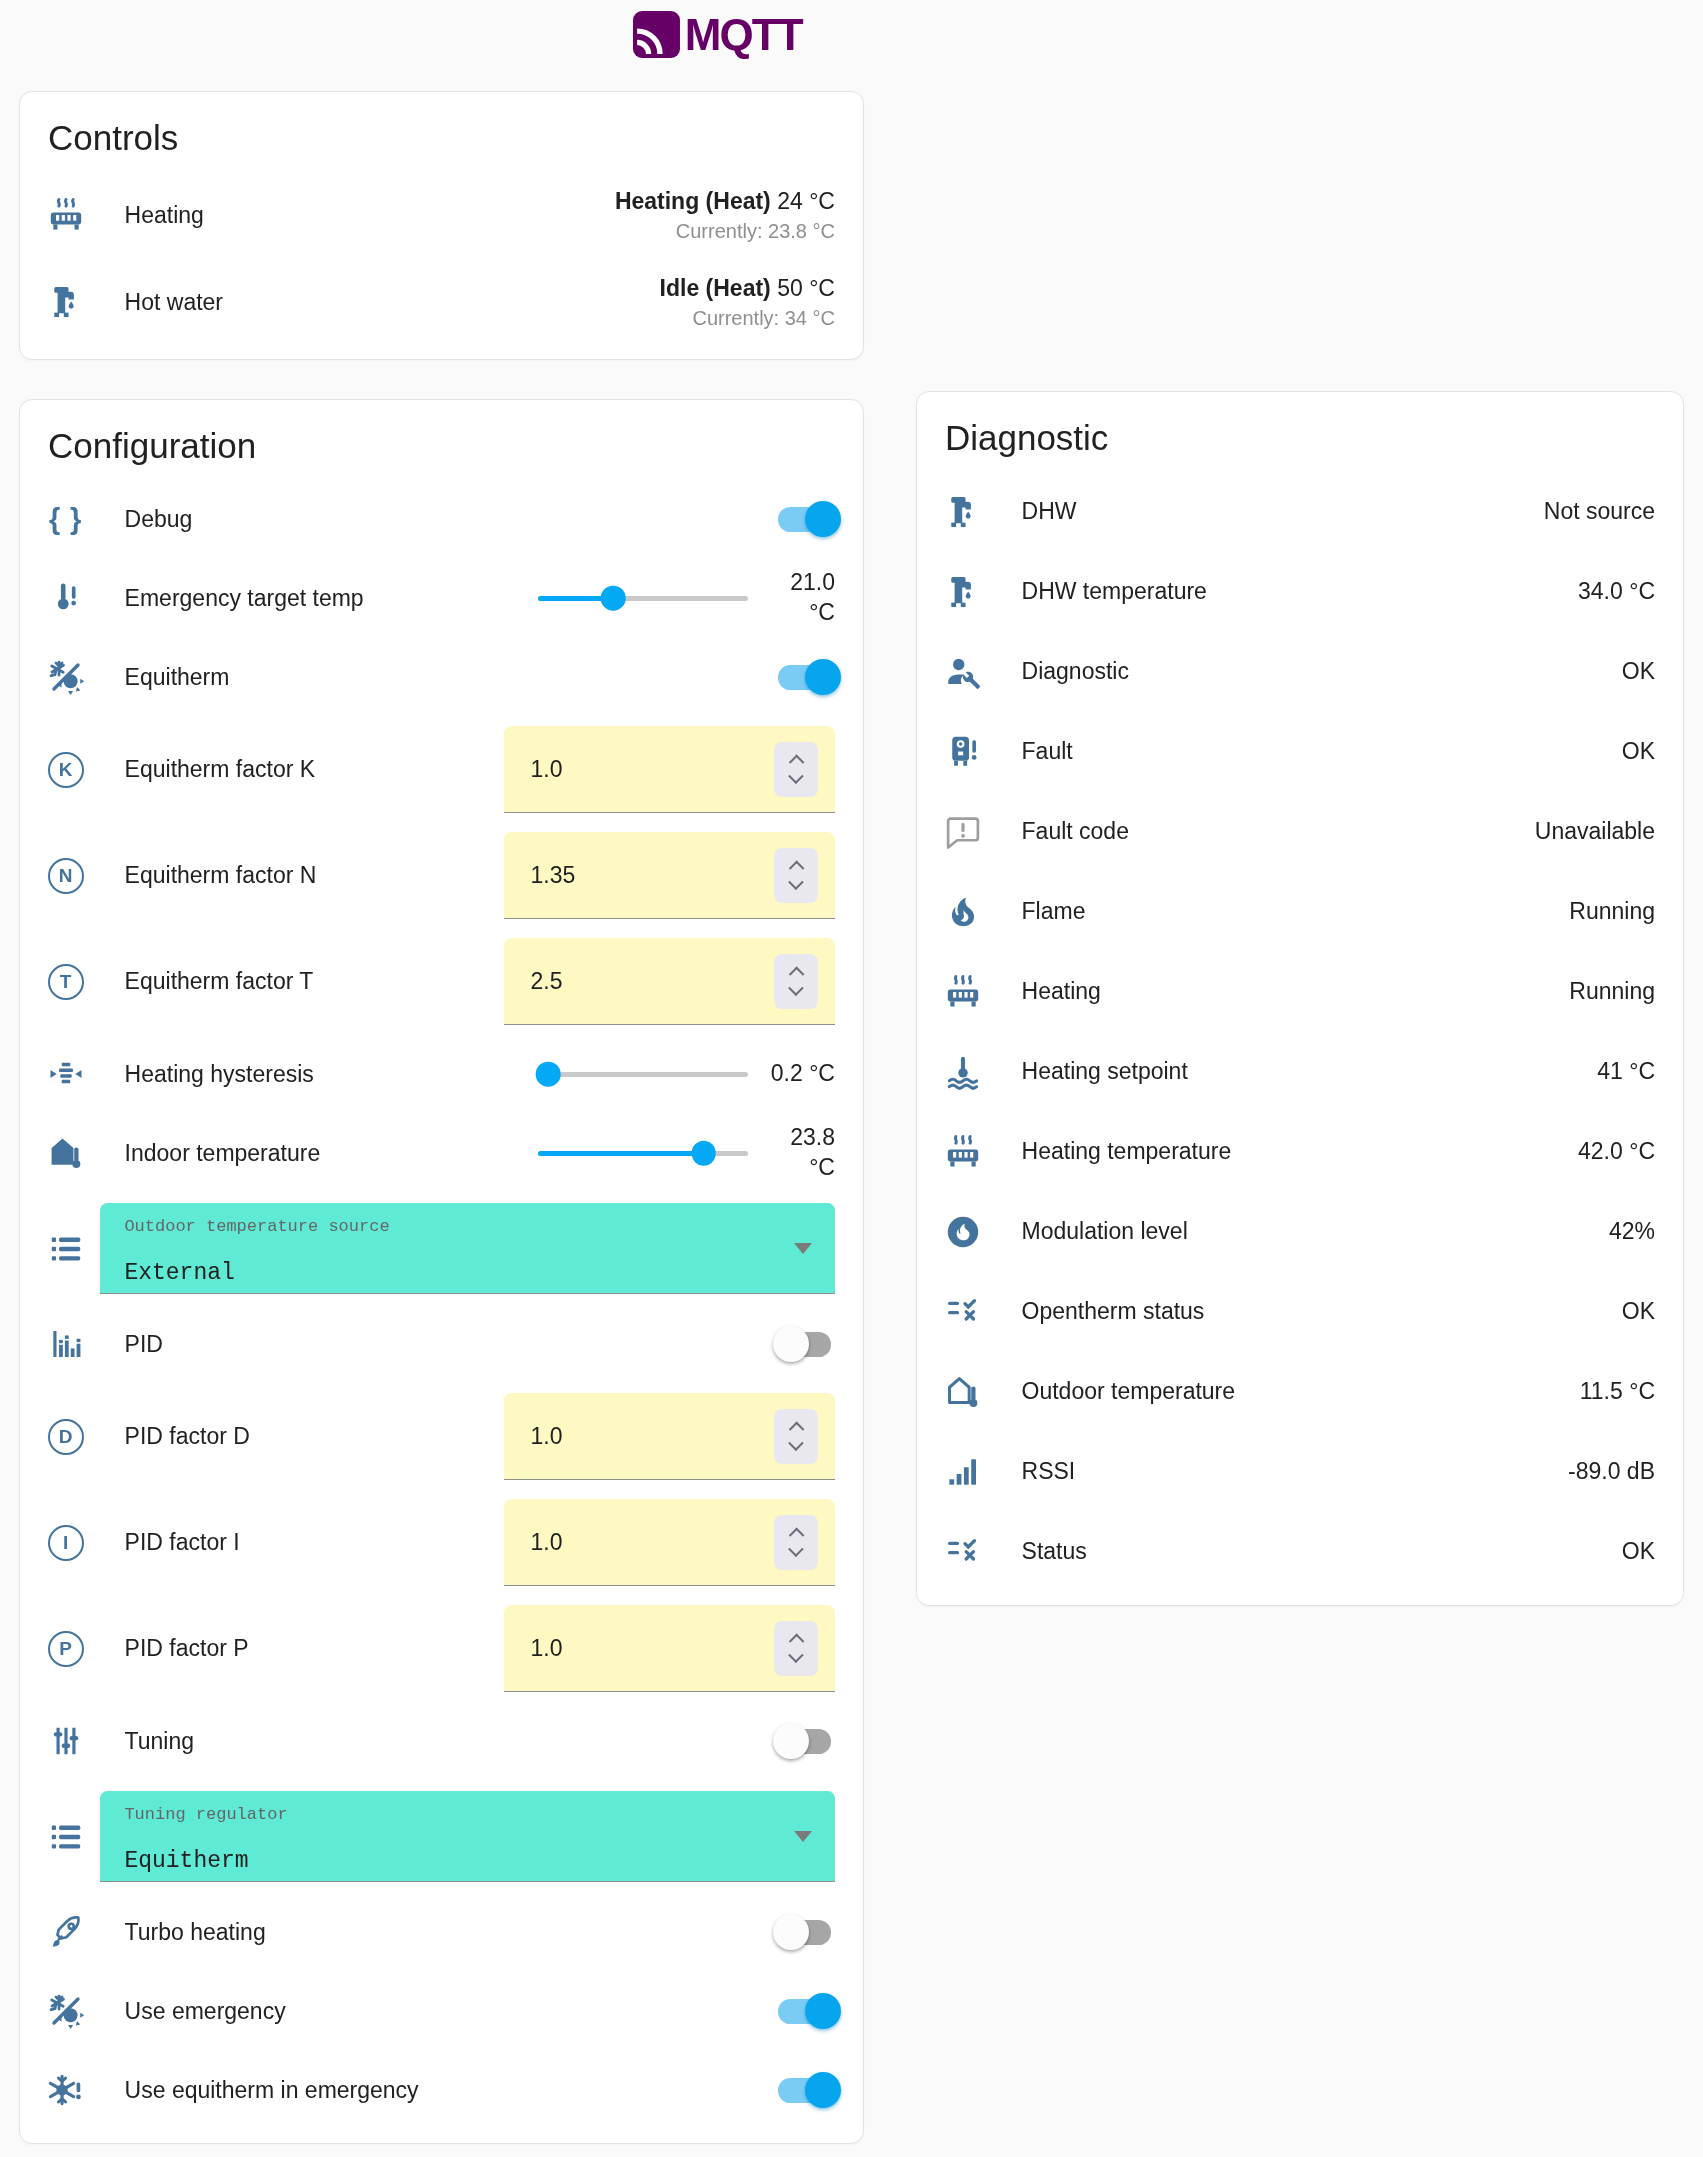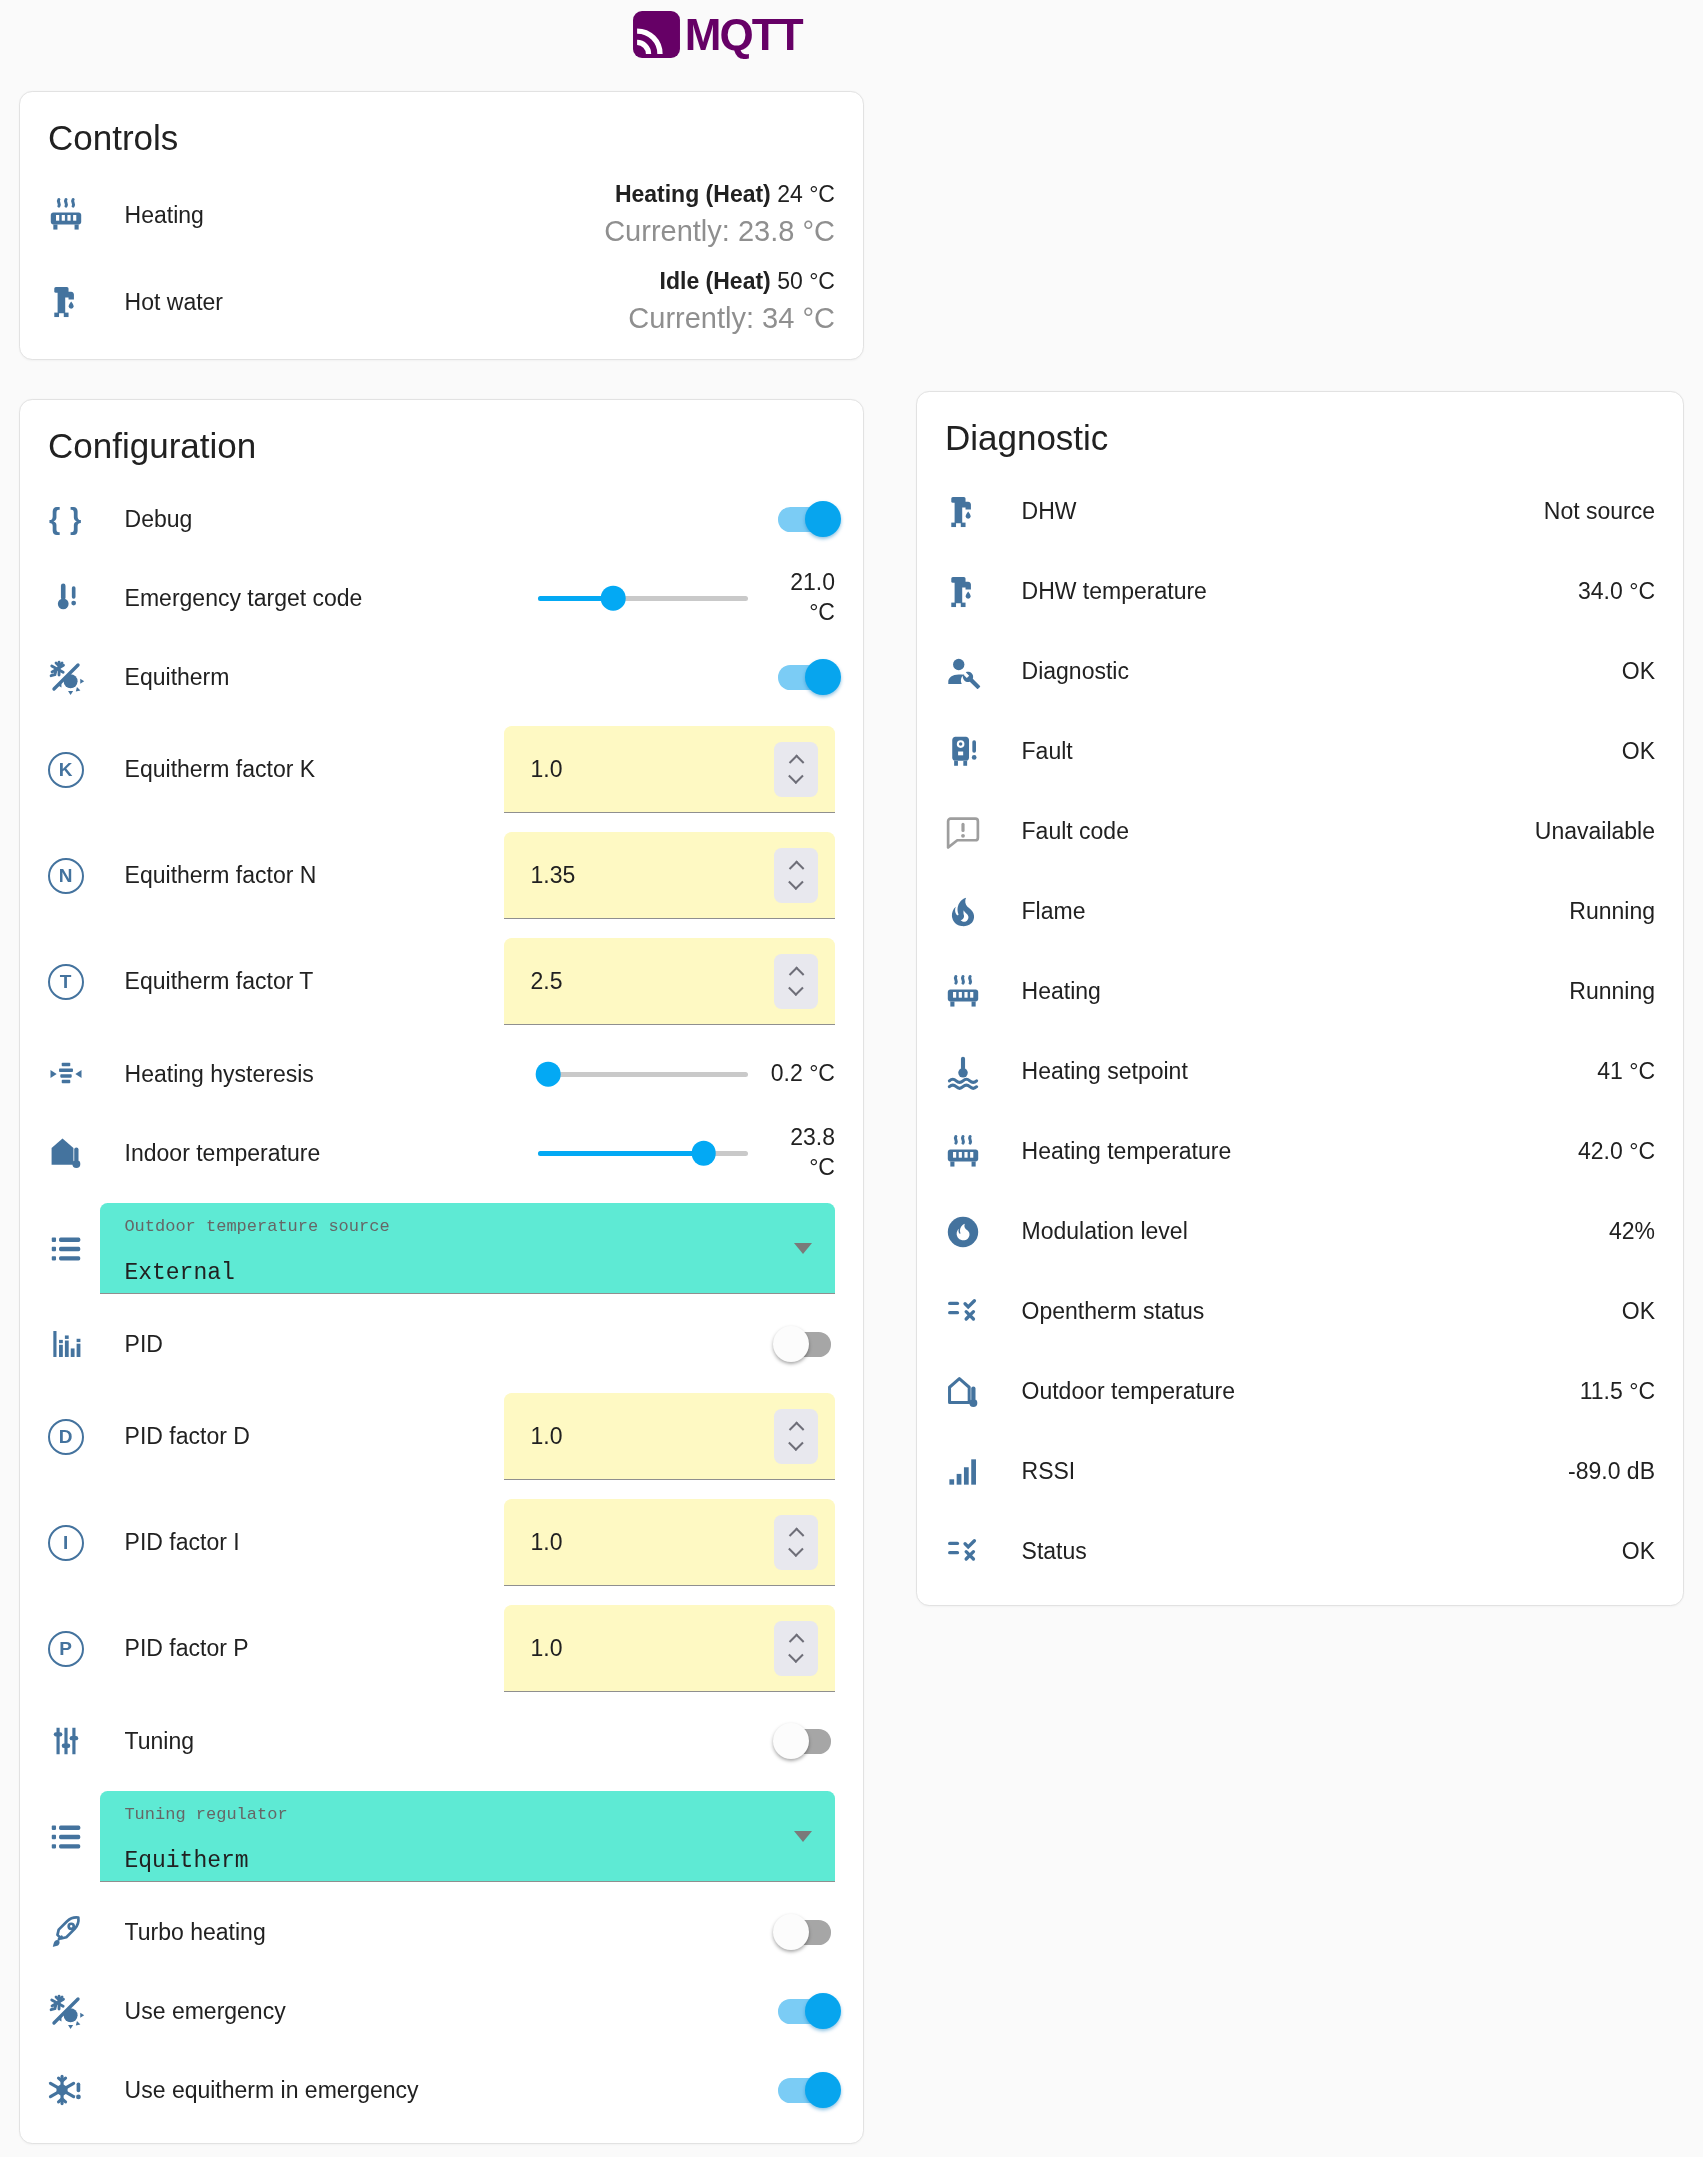--- a/index.html
+++ b/index.html
@@ -25,21 +25,21 @@
   .icon{width:38px;height:38px;color:#44739e;display:block;}
   .icon.gray{color:#9e9e9e;}
   .row-label{margin-left:38px;font-size:23px;}
   .row-right{margin-left:auto;display:flex;align-items:center;}
 
   
   .ctl-row{min-height:87px;}
   .ctl-right{margin-left:auto;text-align:right;line-height:1.42;}
   .ctl-state{font-size:23px;}
   .ctl-state .b{font-weight:bold;}
-  .ctl-currently{font-size:29px;color:#8f8f8f;}
+  .ctl-currently{font-size:20px;color:#8f8f8f;}
 
   
   .toggle{position:relative;width:57px;height:36px;flex:none;cursor:pointer;}
   .t-track{position:absolute;left:0;top:5.7px;width:53px;height:24.6px;border-radius:12.3px;background:#a6a6a6;}
   .toggle.on .t-track{background:#7bccf5;}
   .t-thumb{position:absolute;top:0;left:-4.7px;width:36px;height:36px;border-radius:50%;
            background:#fcfcfc;box-shadow:0 1.9px 3.8px rgba(0,0,0,0.35);}
   .toggle.on .t-thumb{left:auto;right:-5.7px;background:#07a5ee;box-shadow:0 1.9px 3.8px rgba(3,120,190,0.45);}
 
   
@@ -323,21 +323,21 @@
               </div>
             </div>
         </div>
 
         <div class="row">
           <span class="icon-box">
               <svg class="icon" viewBox="0 0 40 40" width="38" height="38">
                 <use href="#i-thermo-alert"></use>
               </svg>
             </span>
-          <span class="row-label">Emergency target code</span>
+          <span class="row-label">Emergency target temp</span>
           <div class="row-right">
             <div class="slider" style="--pct: 36%;">
               <div class="s-track"></div>
                 <div class="s-fill"></div>
                 <div class="s-thumb"></div>
             </div>
             <div class="slider-value">21.0 °C</div>
           </div>
         </div>
 

